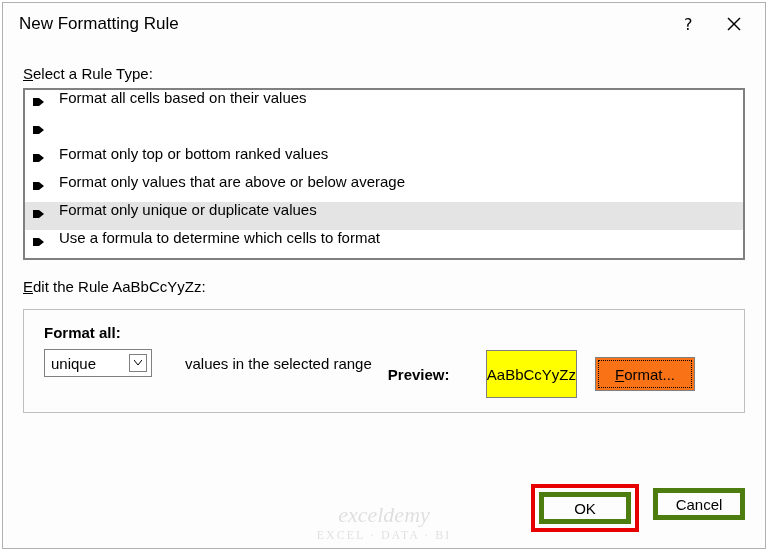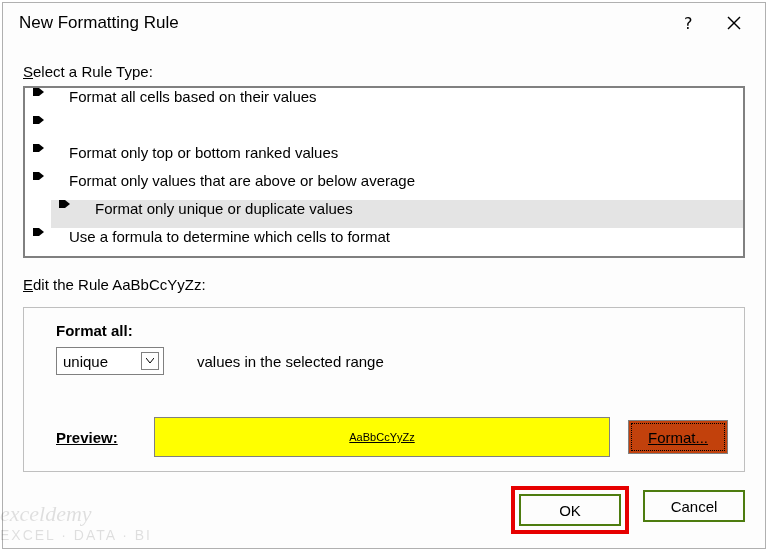--- a/index.html
+++ b/index.html
@@ -34,34 +34,34 @@
   .content { padding:8px 20px 14px 20px; flex:1; display:flex; flex-direction:column; }
 
   .sect-label { margin:12px 0 6px 0; }
   .sect-label .u { text-decoration:underline; }
 
   .rule-list {
     border:2px solid #808080;
     background:#fff;
   }
   .rule-item {
-    display:flex; align-items:flex-start;
+    display:flex; align-items:flex-end;
     height:28px;
-    padding:0 8px;
-    gap:24px;
-  }
-  .rule-item.selected { background:#e4e4e4;margin-left:26px; }
+    padding:12px 8px;
+    gap:14px;
+  }
+  .rule-item.selected { background:#e4e4e4; }
   .bullet { display:inline-flex; }
   .bullet svg { width:12px; height:8px; display:block; }
 
   .desc-box {
     margin-top:8px;
     border:1px solid #bfbfbf;
-    padding:14px 16px 14px 32px;
-    display:flex; flex-direction:column;
+    padding:14px 16px 14px 20px;
+    display:flex; flex-direction:row;
     gap:16px;
   }
   .fmt-all-row { display:flex; flex-direction:column; gap:8px; }
   .fmt-all-label { font-weight:600; }
   .fmt-all-controls { display:flex; align-items:center; gap:33px; }
   .combo {
     width:108px; height:28px;
     border:1px solid #808080;
     background:#fff;
     display:flex; align-items:center;
@@ -71,69 +71,70 @@
   .combo-arrow {
     width:18px; height:18px;
     border:1px solid #808080;
     display:flex; align-items:center; justify-content:center;
   }
 
   .preview-row {
     display:flex; align-items:center;
     gap:18px;
     margin-top:26px;
-    text-decoration:underline;
   }
   .preview-label { font-weight:600; width:80px; }
   .preview-box {
-    flex:1; height:40px;
+    flex:1; height:48px;
     border:1px solid #808080;
     background:#ffff00;
     display:flex; align-items:center; justify-content:center;
-    font-size:11px;
+    font-size:15px;
   }
   .fmt-btn {
     width:100px; height:34px;
     border:1px solid #808080;
     outline:1px dotted #000; outline-offset:-4px;
-    background:#c2410c;
+    background:#f97316;
     display:flex; align-items:center; justify-content:center;
   }
   .fmt-btn .u { text-decoration:underline; }
 
   .footer {
     display:flex; justify-content:flex-end;
     gap:14px;
     padding:0 20px 16px 20px;
   }
   .btn {
-    width:102px; height:32px;
-    border:2px solid #4d7c0f;
+    width:92px; height:32px;
+    border:5px solid #4d7c0f;
     background:#fdfdfd;
     display:flex; align-items:center; justify-content:center;
     font-size:15px;
   }
   .ok-wrap {
     border:4px solid #e60000;
     padding:4px;
   }
 
   .watermark {
     position:absolute;
     left:0; right:0; bottom:8px;
+    text-align:center;
     pointer-events:none;
   }
   .watermark .brand {
     font-family:Georgia,serif;
     font-size:22px; color:rgba(0,0,0,0.12);
     font-style:italic;
   }
   .watermark .sub {
-    font-size:14px; color:rgba(0,0,0,0.12);
+    font-size:12px; color:rgba(0,0,0,0.12);
     letter-spacing:2px;
+    font-family:Liberation Serif, serif;
   }
 </style>
 </head>
 <body>
 
 <div class="dialog">
 
   <div class="titlebar">
     <div class="title">New Formatting Rule</div>
     <div class="tb-btn help">?</div>

